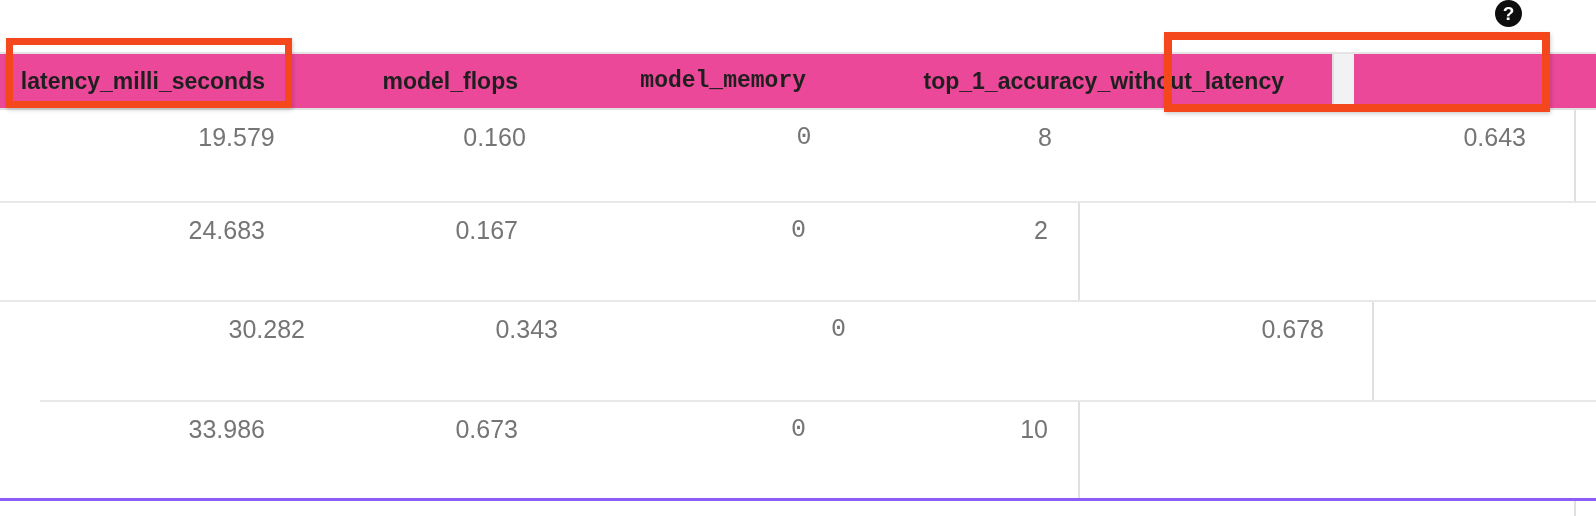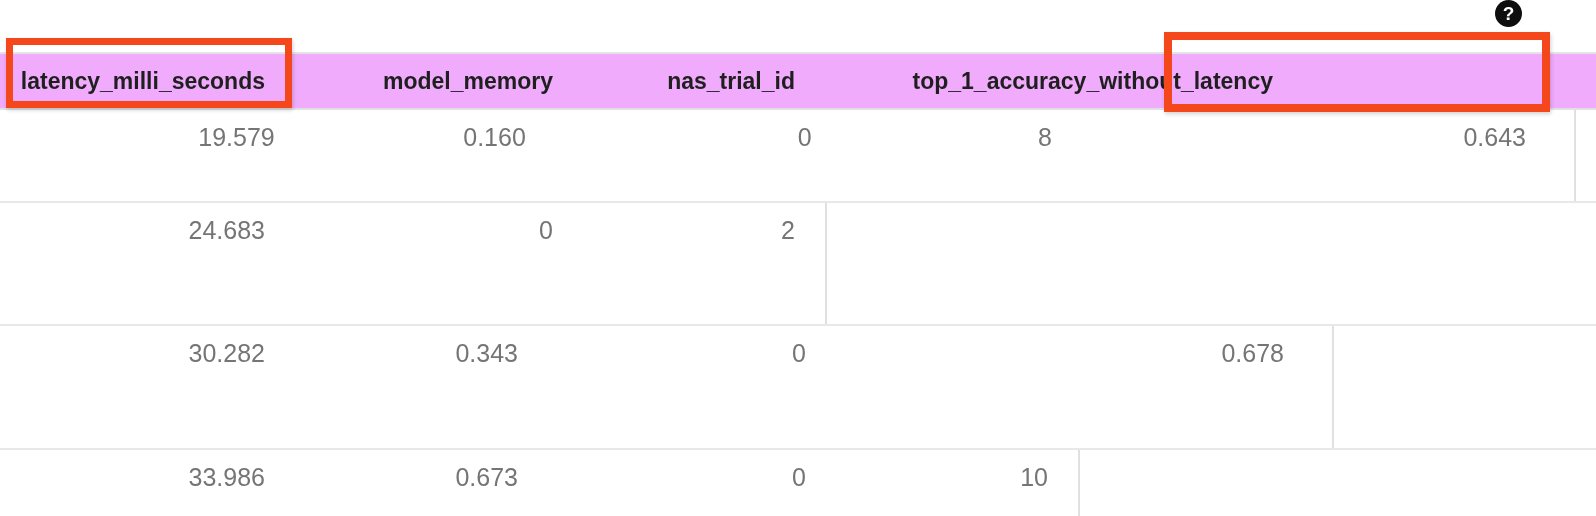--- a/index.html
+++ b/index.html
@@ -18,45 +18,44 @@
     width: 27px; height: 27px;
     background: #0e0e0e; border-radius: 50%;
     color: #ffffff; font-size: 19px; font-weight: bold;
     display: flex; align-items: center; justify-content: center;
     cursor: pointer; user-select: none;
   }
 
   
   .header-row {
     display: flex; height: 58px;
-    background: #f0abfc;
+    background: #ec4899;
     border-top: 2px solid #e4e4e4;
     border-bottom: 2px solid #e1e1e1;
-    align-items: center;
   }
   .header-cell {
     font-size: 23px; font-weight: bold; color: #1f1f1f;
     display: flex; align-items: center; justify-content: flex-end;
     padding-right: 30px;
     cursor: pointer;
   }
   .body-row { display: flex; border-bottom: 2px solid #e8e8e8; background: #ffffff; }
   .row-1 { height: 93px; padding-left: 12px; }
-  .row-2 { height: 123px; }
-  .row-3 { height: 124px; }
-  .row-4 { height: 99px; border-bottom: 3px solid #000000; }
+  .row-2 { height: 99px; }
+  .row-3 { height: 100px; margin-left: 40px; }
+  .row-4 { height: 99px; border-bottom: 3px solid #8b5cf6; }
   .partial-row { display: flex; height: 15px; background: #ffffff; }
 
   .cell {
     text-align: right; padding-right: 30px; padding-top: 13px;
     font-size: 25px; color: #757575;
   }
   .c1 { width: 295px; }
   .c2 { width: 253px; }
-  .c3 { width: 288px; }
+  .c3 { width: 288px; font-family: Liberation Mono, monospace; }
   .c4 { width: 242px; }
   .c5 { width: 496px; }
   .cell.c5, .header-cell.c5 { padding-right: 48px; }
   .c-end {
     width: 22px; flex: 0 0 22px;
     border-left: 2px solid #e0e0e0;
     padding: 0;
   }
   .header-row .c-end { background: #f2f2f2; }
 
@@ -79,37 +78,38 @@
   <div class="topbar">
     <div class="help-icon">
       <span>?</span>
     </div>
   </div>
 
   <div>
 
     <div class="header-row">
       <div class="header-cell c1">latency_milli_seconds</div>
+      <div class="header-cell c2">model_flops</div>
       <div class="header-cell c3">model_memory</div>
-      <div class="header-cell c4">nas_trial_id</div>
       <div class="header-cell c5">top_1_accuracy_without_latency</div>
       <div class="c-end"></div>
     </div>
 
     <div class="body-row row-1">
       <div class="cell c1">19.579</div>
       <div class="cell c2">0.160</div>
       <div class="cell c3">0</div>
       <div class="cell c4">8</div>
       <div class="cell c5">0.643</div>
       <div class="c-end"></div>
     </div>
 
     <div class="body-row row-2">
       <div class="cell c1">24.683</div>
+      <div class="cell c2">0.167</div>
       <div class="cell c3">0</div>
       <div class="cell c4">2</div>
       <div class="c-end"></div>
     </div>
 
     <div class="body-row row-3">
       <div class="cell c1">30.282</div>
       <div class="cell c2">0.343</div>
       <div class="cell c3">0</div>
       <div class="cell c5">0.678</div>

